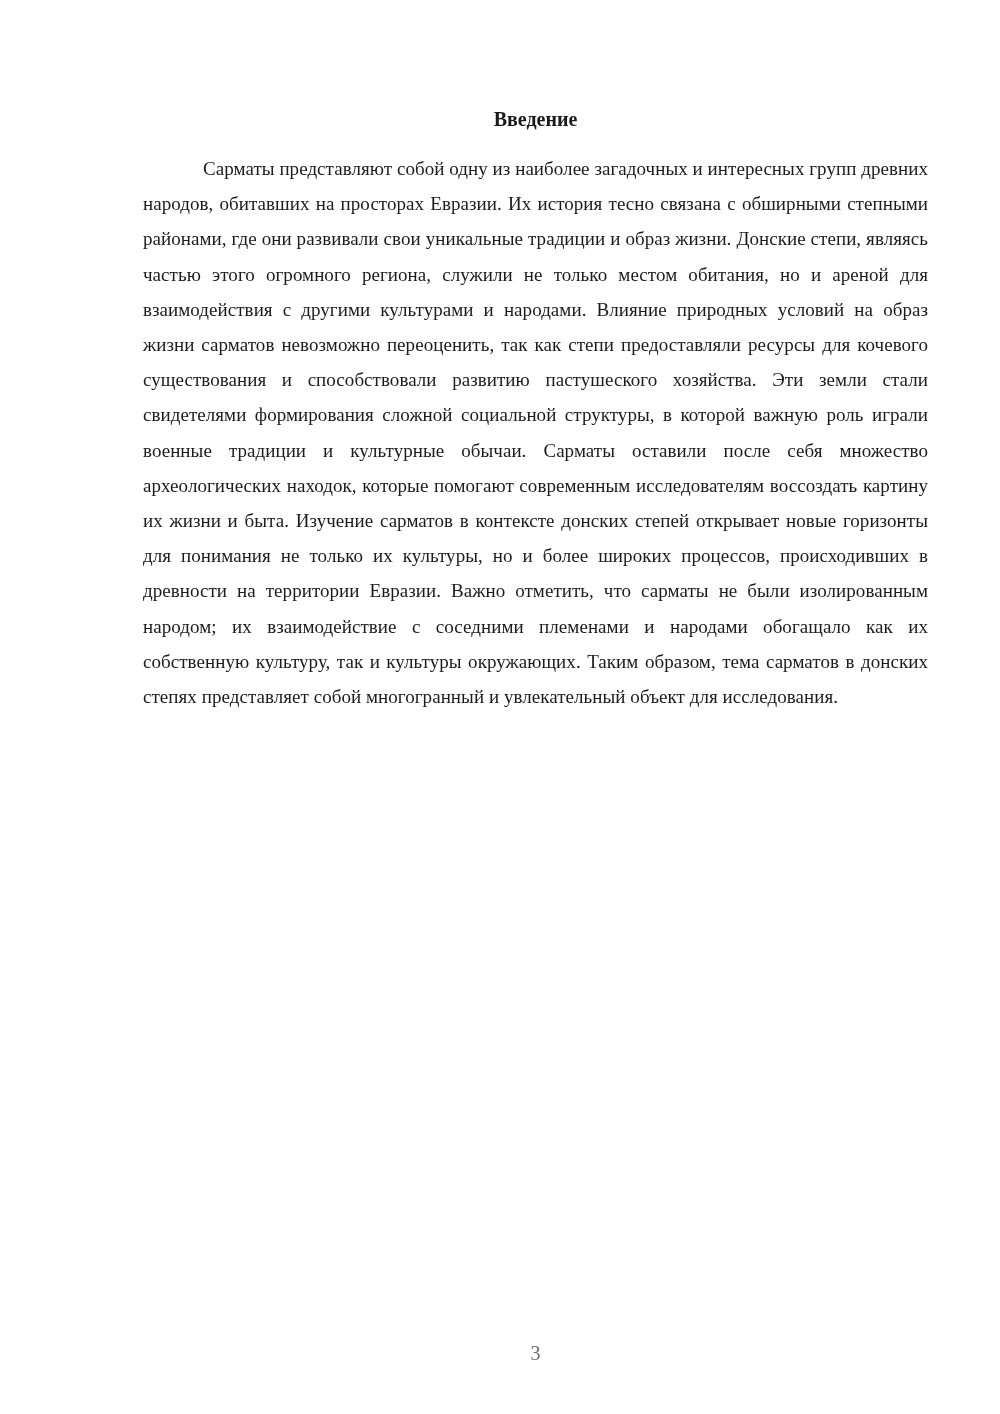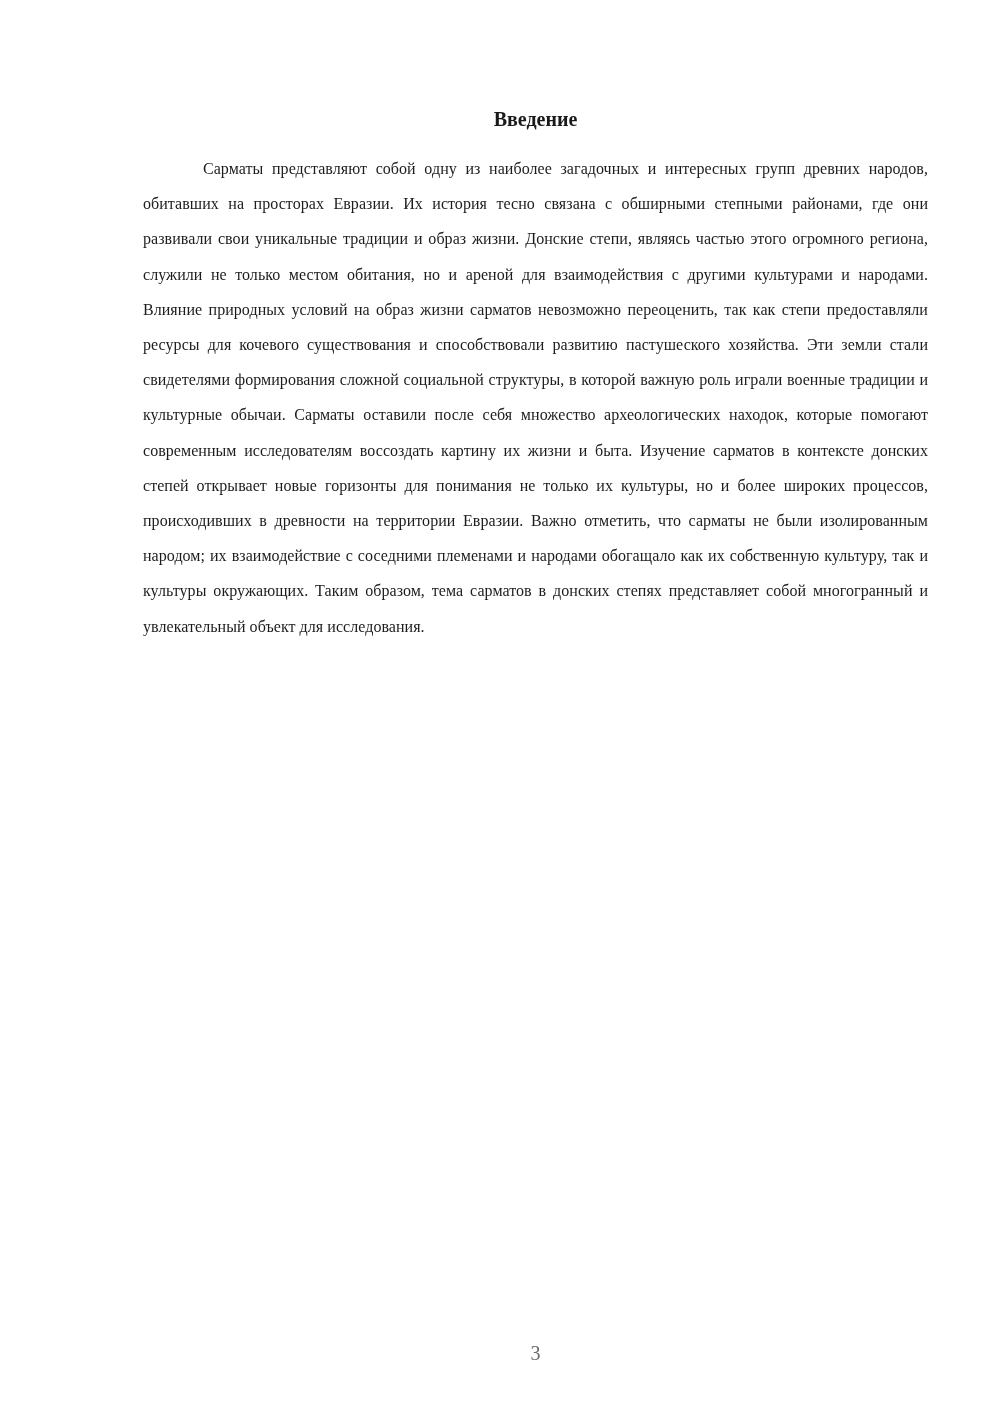--- a/index.html
+++ b/index.html
@@ -33,21 +33,21 @@
       font-size: 20px;
       line-height: 28px;
       color: #1a1a1a;
       margin: 0;
     }
     .body-text {
       position: absolute;
       left: 143px;
       top: 143px;
       width: 785px;
-      font-size: 16px;
+      font-size: 19px;
       line-height: 35.2px;
       text-align: justify;
       text-indent: 60px;
       margin: 0;
       letter-spacing: 0.05px;
       word-spacing: 0px;
       color: #1c1c1c;
     }
     .page-number {
       position: absolute;

